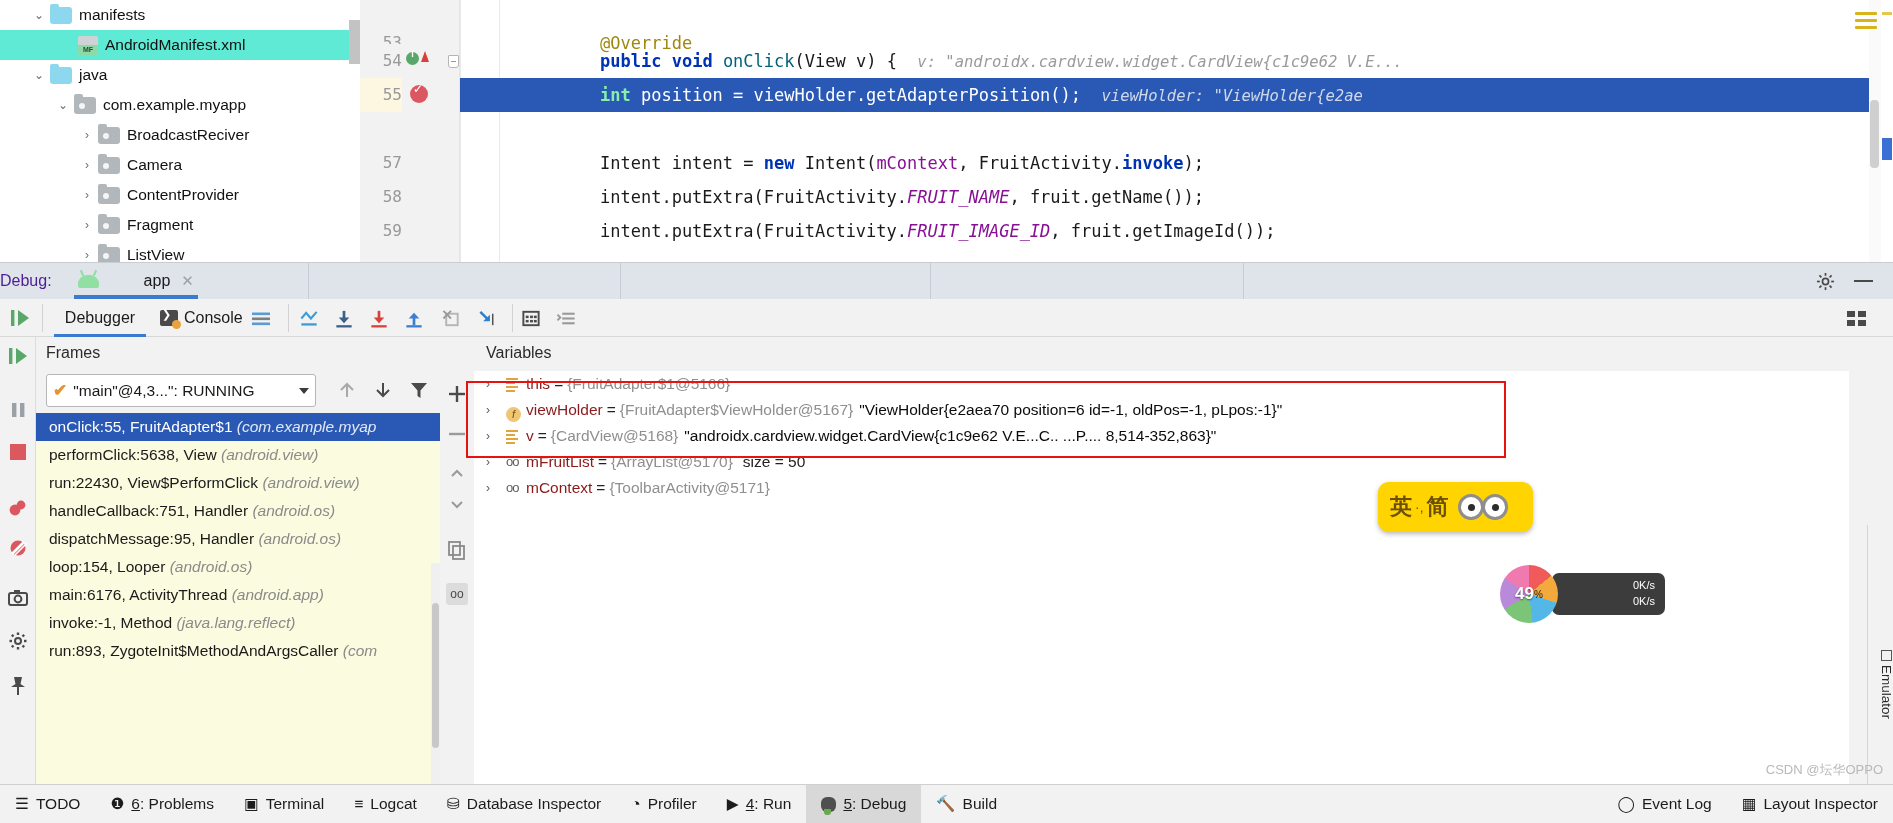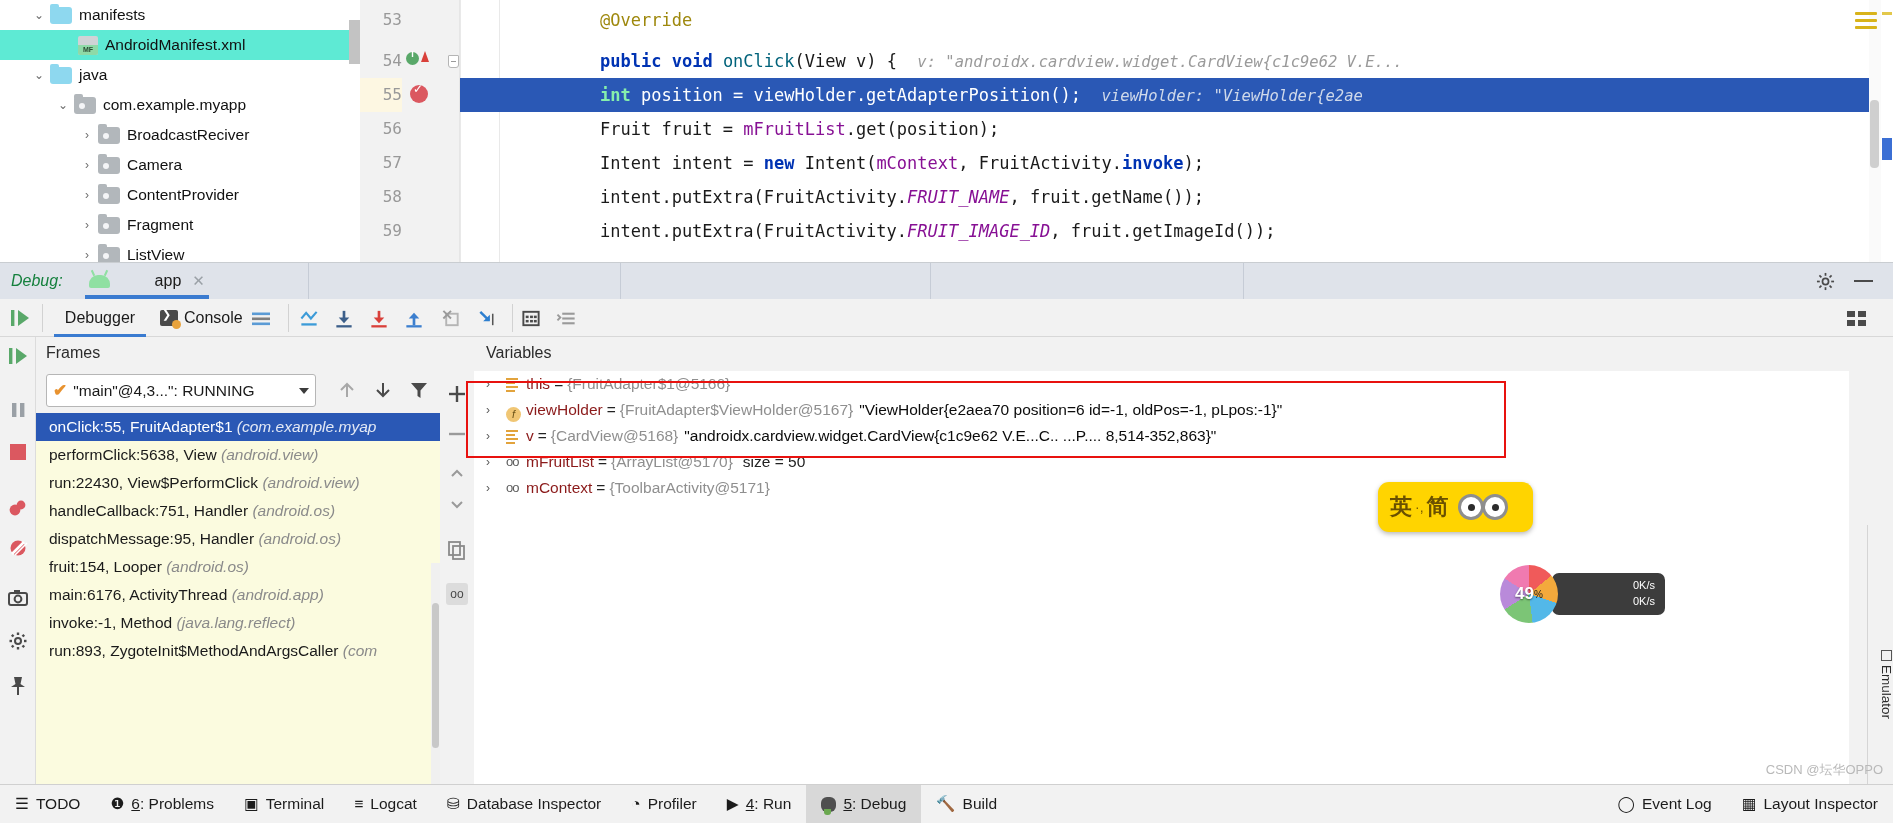--- a/index.html
+++ b/index.html
@@ -92,21 +92,21 @@
   .burger-top{ position:absolute; right:16px; top:12px; width:22px; }
   .burger-top i{ display:block; height:3px; background:#d8b31a; margin-bottom:4px;
                  border-radius:1px; }
 
   
   .debug-win{ position:absolute; left:0; top:262px; width:1893px; height:522px;
               background:#f2f2f2; border-top:1px solid #c9cdd1; }
 
   .debug-title{ position:absolute; left:0; top:0; width:1893px; height:36px;
                 background:#dfe3ea; display:flex; align-items:center; }
-  .debug-title .lbl{ padding-left:11px; font-size:16px; color:#15803d;font-style:italic; }
+  .debug-title .lbl{ font-size:16px; color:#4c1d95; }
   .dtab{ position:relative; margin-left:22px; height:36px; display:flex;
          align-items:center; padding:0 4px; }
   .dtab .uline{ position:absolute; left:0; bottom:0; height:4px; width:100%;
                 background:#3a7bd0; }
   .droid{ width:21px;height:13px; background:#8fe0a2; border-radius:9px 9px 2px 2px;
           position:relative; margin-right:9px; }
   .droid:before,.droid:after{ content:""; position:absolute; top:-5px; width:2px;
           height:6px; background:#8fe0a2; }
   .droid:before{ left:3px; transform:rotate(-25deg); }
   .droid:after{ right:3px; transform:rotate(25deg); }
@@ -293,44 +293,40 @@
       </div>
 
       <div style="position:absolute;right:0;top:20px;width:11px;height:44px;background:#c3c3c3;"></div>
     </div>
 
     <div class="editor">
       <div class="gutter"></div>
       <div class="gutter-split" style="left:100px;"></div>
       <div class="gutter-split" style="left:139px;"></div>
 
-      <div class="codeline ln-53" style="top:3px;">
+      <div class="codeline ln-53" style="top:26px;">
         <span class="lnum">53</span>
         <span class="code"><span class="ann">@Override</span></span>
       </div>
 
       <div class="codeline ln-54" style="top:44px;">
         <span class="lnum">54</span>
         <span class="gicon">
           <span class="marker-green"></span><span class="arrow-up-red"></span>
         </span>
         <span class="fold"></span>
         <span class="code"><span class="kw">public</span> <span class="kw">void</span> <span class="meth">onClick</span>(View v) {&nbsp;&nbsp;<span class="hint">v:  "androidx.cardview.widget.CardView{c1c9e62 V.E...</span></span>
       </div>
 
       <div class="codeline ln-hl" style="top:78px;border-radius:8px;">
         <span class="lnum">55</span>
         <span class="gicon" style="left:50px;"><span class="bp-ico"></span></span>
         <span class="code"><span class="kw-hl">int</span> position = viewHolder.getAdapterPosition();&nbsp;&nbsp;<span class="hint-hl">viewHolder:  "ViewHolder{e2ae</span></span>
       </div>
 
-      <div class="codeline" style="top:112px;">
-        <span class="lnum">56</span>
-        <span class="code">Fruit fruit = <span class="fieldv">mFruitList</span>.get(position);</span>
-      </div>
 
       <div class="codeline" style="top:146px;">
         <span class="lnum">57</span>
         <span class="code">Intent intent = <span class="kw">new</span> Intent(<span class="fieldv">mContext</span>, FruitActivity.<span class="kw">invoke</span>);</span>
       </div>
 
       <div class="codeline" style="top:180px;">
         <span class="lnum">58</span>
         <span class="code">intent.putExtra(FruitActivity.<span class="sfield">FRUIT_NAME</span>, fruit.getName());</span>
       </div>
@@ -543,21 +539,21 @@
       </div>
       <div class="frm-row">
         <span>handleCallback:751, Handler</span>
         <span class="frm-pkg">(android.os)</span>
       </div>
       <div class="frm-row">
         <span>dispatchMessage:95, Handler</span>
         <span class="frm-pkg">(android.os)</span>
       </div>
       <div class="frm-row">
-        <span>fruit:154, Looper</span>
+        <span>loop:154, Looper</span>
         <span class="frm-pkg">(android.os)</span>
       </div>
       <div class="frm-row">
         <span>main:6176, ActivityThread</span>
         <span class="frm-pkg">(android.app)</span>
       </div>
       <div class="frm-row">
         <span>invoke:-1, Method</span>
         <span class="frm-pkg">(java.lang.reflect)</span>
       </div>

